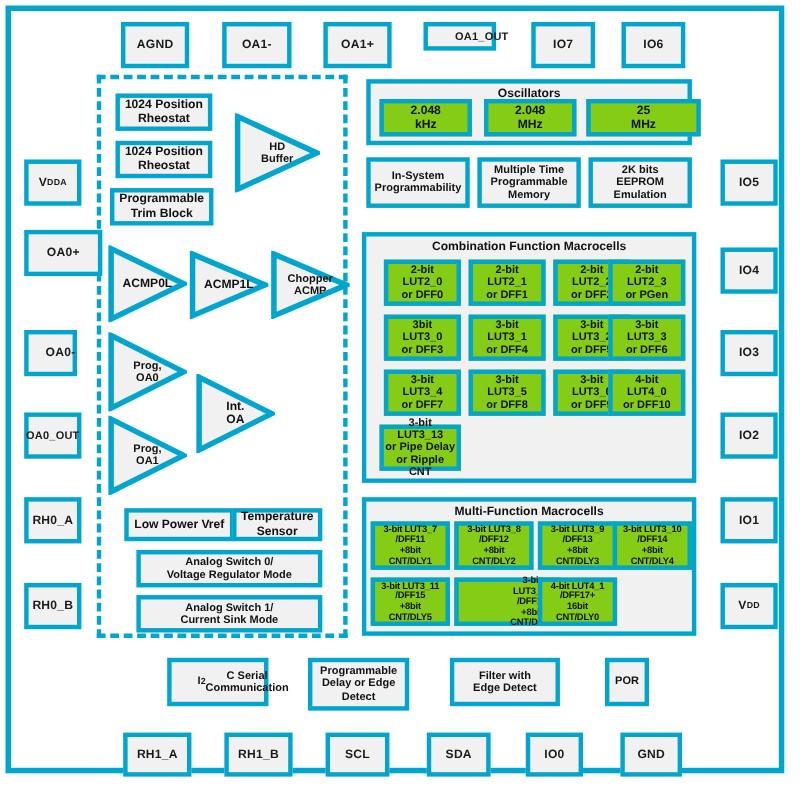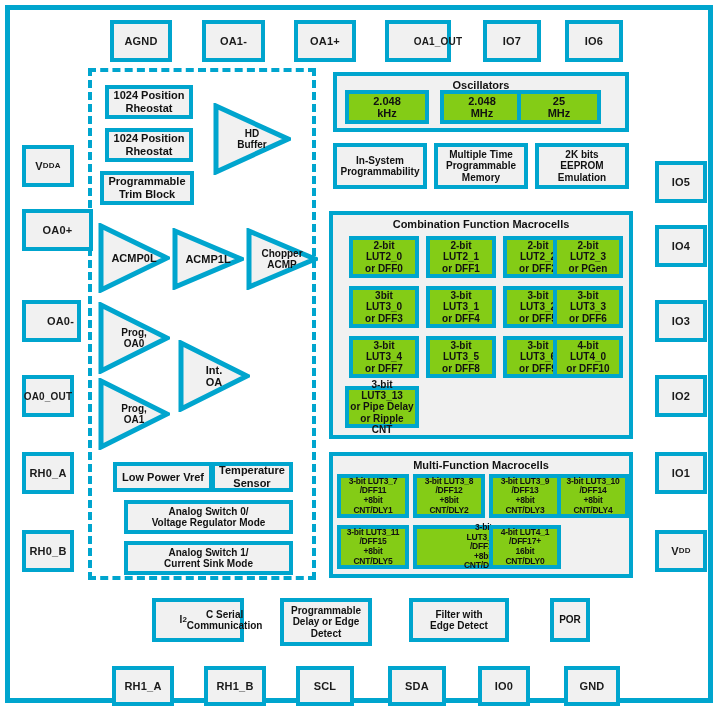--- a/index.html
+++ b/index.html
@@ -124,30 +124,30 @@
 <div id="stage">
 
   <div id="chip-frame"></div>
 
   <div id="analog-region"></div>
 
   <div id="dyn-layer">
       <div class="pad" style="left: 110px; top: 20px; width: 62px; height: 42px;">AGND</div>
       <div class="pad" style="left: 202px; top: 20px; width: 63px; height: 42px;">OA1-</div>
       <div class="pad" style="left: 294px; top: 20px; width: 62px; height: 42px;">OA1+</div>
-      <div class="pad tight" style="left: 385px; top: 20px; width: 66px; height: 42px; padding-left: 40px;">OA1_OUT</div>
+      <div class="pad tight" style="left: 385px; top: 20px; width: 66px; height: 26px; padding-left: 40px;">OA1_OUT</div>
       <div class="pad" style="left: 483px; top: 20px; width: 58px; height: 42px;">IO7</div>
       <div class="pad" style="left: 565px; top: 20px; width: 58px; height: 42px;">IO6</div>
       <div class="pad" style="left: 22px; top: 145px; width: 52px; height: 42px;">V<sub>DDA</sub></div>
       <div class="pad" style="left: 22px; top: 209px; width: 71px; height: 42px;">OA0+</div>
-      <div class="pad" style="left: 22px; top: 300px; width: 59px; height: 42px; padding-left: 18px;">OA0-</div>
+      <div class="pad" style="left: 22px; top: 300px; width: 48px; height: 42px; padding-left: 18px;">OA0-</div>
       <div class="pad tight" style="left: 22px; top: 375px; width: 52px; height: 42px;">OA0_OUT</div>
       <div class="pad" style="left: 22px; top: 452px; width: 52px; height: 42px;">RH0_A</div>
       <div class="pad" style="left: 22px; top: 530px; width: 52px; height: 42px;">RH0_B</div>
-      <div class="pad" style="left: 655px; top: 161px; width: 52px; height: 42px;">IO5</div>
+      <div class="pad" style="left: 655px; top: 145px; width: 52px; height: 42px;">IO5</div>
       <div class="pad" style="left: 655px; top: 225px; width: 52px; height: 42px;">IO4</div>
       <div class="pad" style="left: 655px; top: 300px; width: 52px; height: 42px;">IO3</div>
       <div class="pad" style="left: 655px; top: 375px; width: 52px; height: 42px;">IO2</div>
       <div class="pad" style="left: 655px; top: 452px; width: 52px; height: 42px;">IO1</div>
       <div class="pad" style="left: 655px; top: 530px; width: 52px; height: 42px;">V<sub>DD</sub></div>
       <div class="pad" style="left: 112px; top: 666px; width: 62px; height: 40px;">RH1_A</div>
       <div class="pad" style="left: 204px; top: 666px; width: 62px; height: 40px;">RH1_B</div>
       <div class="pad" style="left: 296px; top: 666px; width: 58px; height: 40px;">SCL</div>
       <div class="pad" style="left: 388px; top: 666px; width: 58px; height: 40px;">SDA</div>
       <div class="pad" style="left: 478px; top: 666px; width: 52px; height: 40px; text-align: right;">IO0</div>
@@ -199,21 +199,21 @@
         <svg viewBox="0 0 72 72" preserveAspectRatio="none">
           <polygon points="3,3 69,36 3,69" fill="#f1f1f1" stroke="#00a5ce" stroke-width="5" stroke-linejoin="miter"></polygon>
         </svg>
         <div class="tri-label sm" style="padding-right: 6px;">Prog,<br>OA1</div>
       </div>
       <div class="panel" style="left: 333px; top: 72px; width: 296px; height: 60px;">
         <div class="panel-title">Oscillators</div>
       </div>
       <div class="cell osc" style="left: 345px; top: 90px; width: 84px; height: 34px;">2.048<br>kHz</div>
       <div class="cell osc" style="left: 440px; top: 90px; width: 84px; height: 34px;">2.048<br>MHz</div>
-      <div class="cell osc" style="left: 517px; top: 90px; width: 84px; height: 34px;">25<br>MHz</div>
+      <div class="cell osc" style="left: 533px; top: 90px; width: 104px; height: 34px;">25<br>MHz</div>
       <div class="panel" style="left: 329px; top: 211px; width: 304px; height: 228px;">
         <div class="panel-title">Combination Function Macrocells</div>
       </div>
       <div class="cell " style="left: 349px; top: 236px; width: 70px; height: 42px;">2-bit<br>LUT2_0<br>or DFF0</div>
       <div class="cell " style="left: 426px; top: 236px; width: 70px; height: 42px;">2-bit<br>LUT2_1<br>or DFF1</div>
       <div class="cell " style="left: 503px; top: 236px; width: 70px; height: 42px;">2-bit<br>LUT2_2<br>or DFF2</div>
       <div class="cell " style="left: 553px; top: 236px; width: 70px; height: 42px;">2-bit<br>LUT2_3<br>or PGen</div>
       <div class="cell " style="left: 349px; top: 286px; width: 70px; height: 42px;">3bit<br>LUT3_0<br>or DFF3</div>
       <div class="cell " style="left: 426px; top: 286px; width: 70px; height: 42px;">3-bit<br>LUT3_1<br>or DFF4</div>
       <div class="cell " style="left: 503px; top: 286px; width: 70px; height: 42px;">3-bit<br>LUT3_2<br>or DFF5</div>

